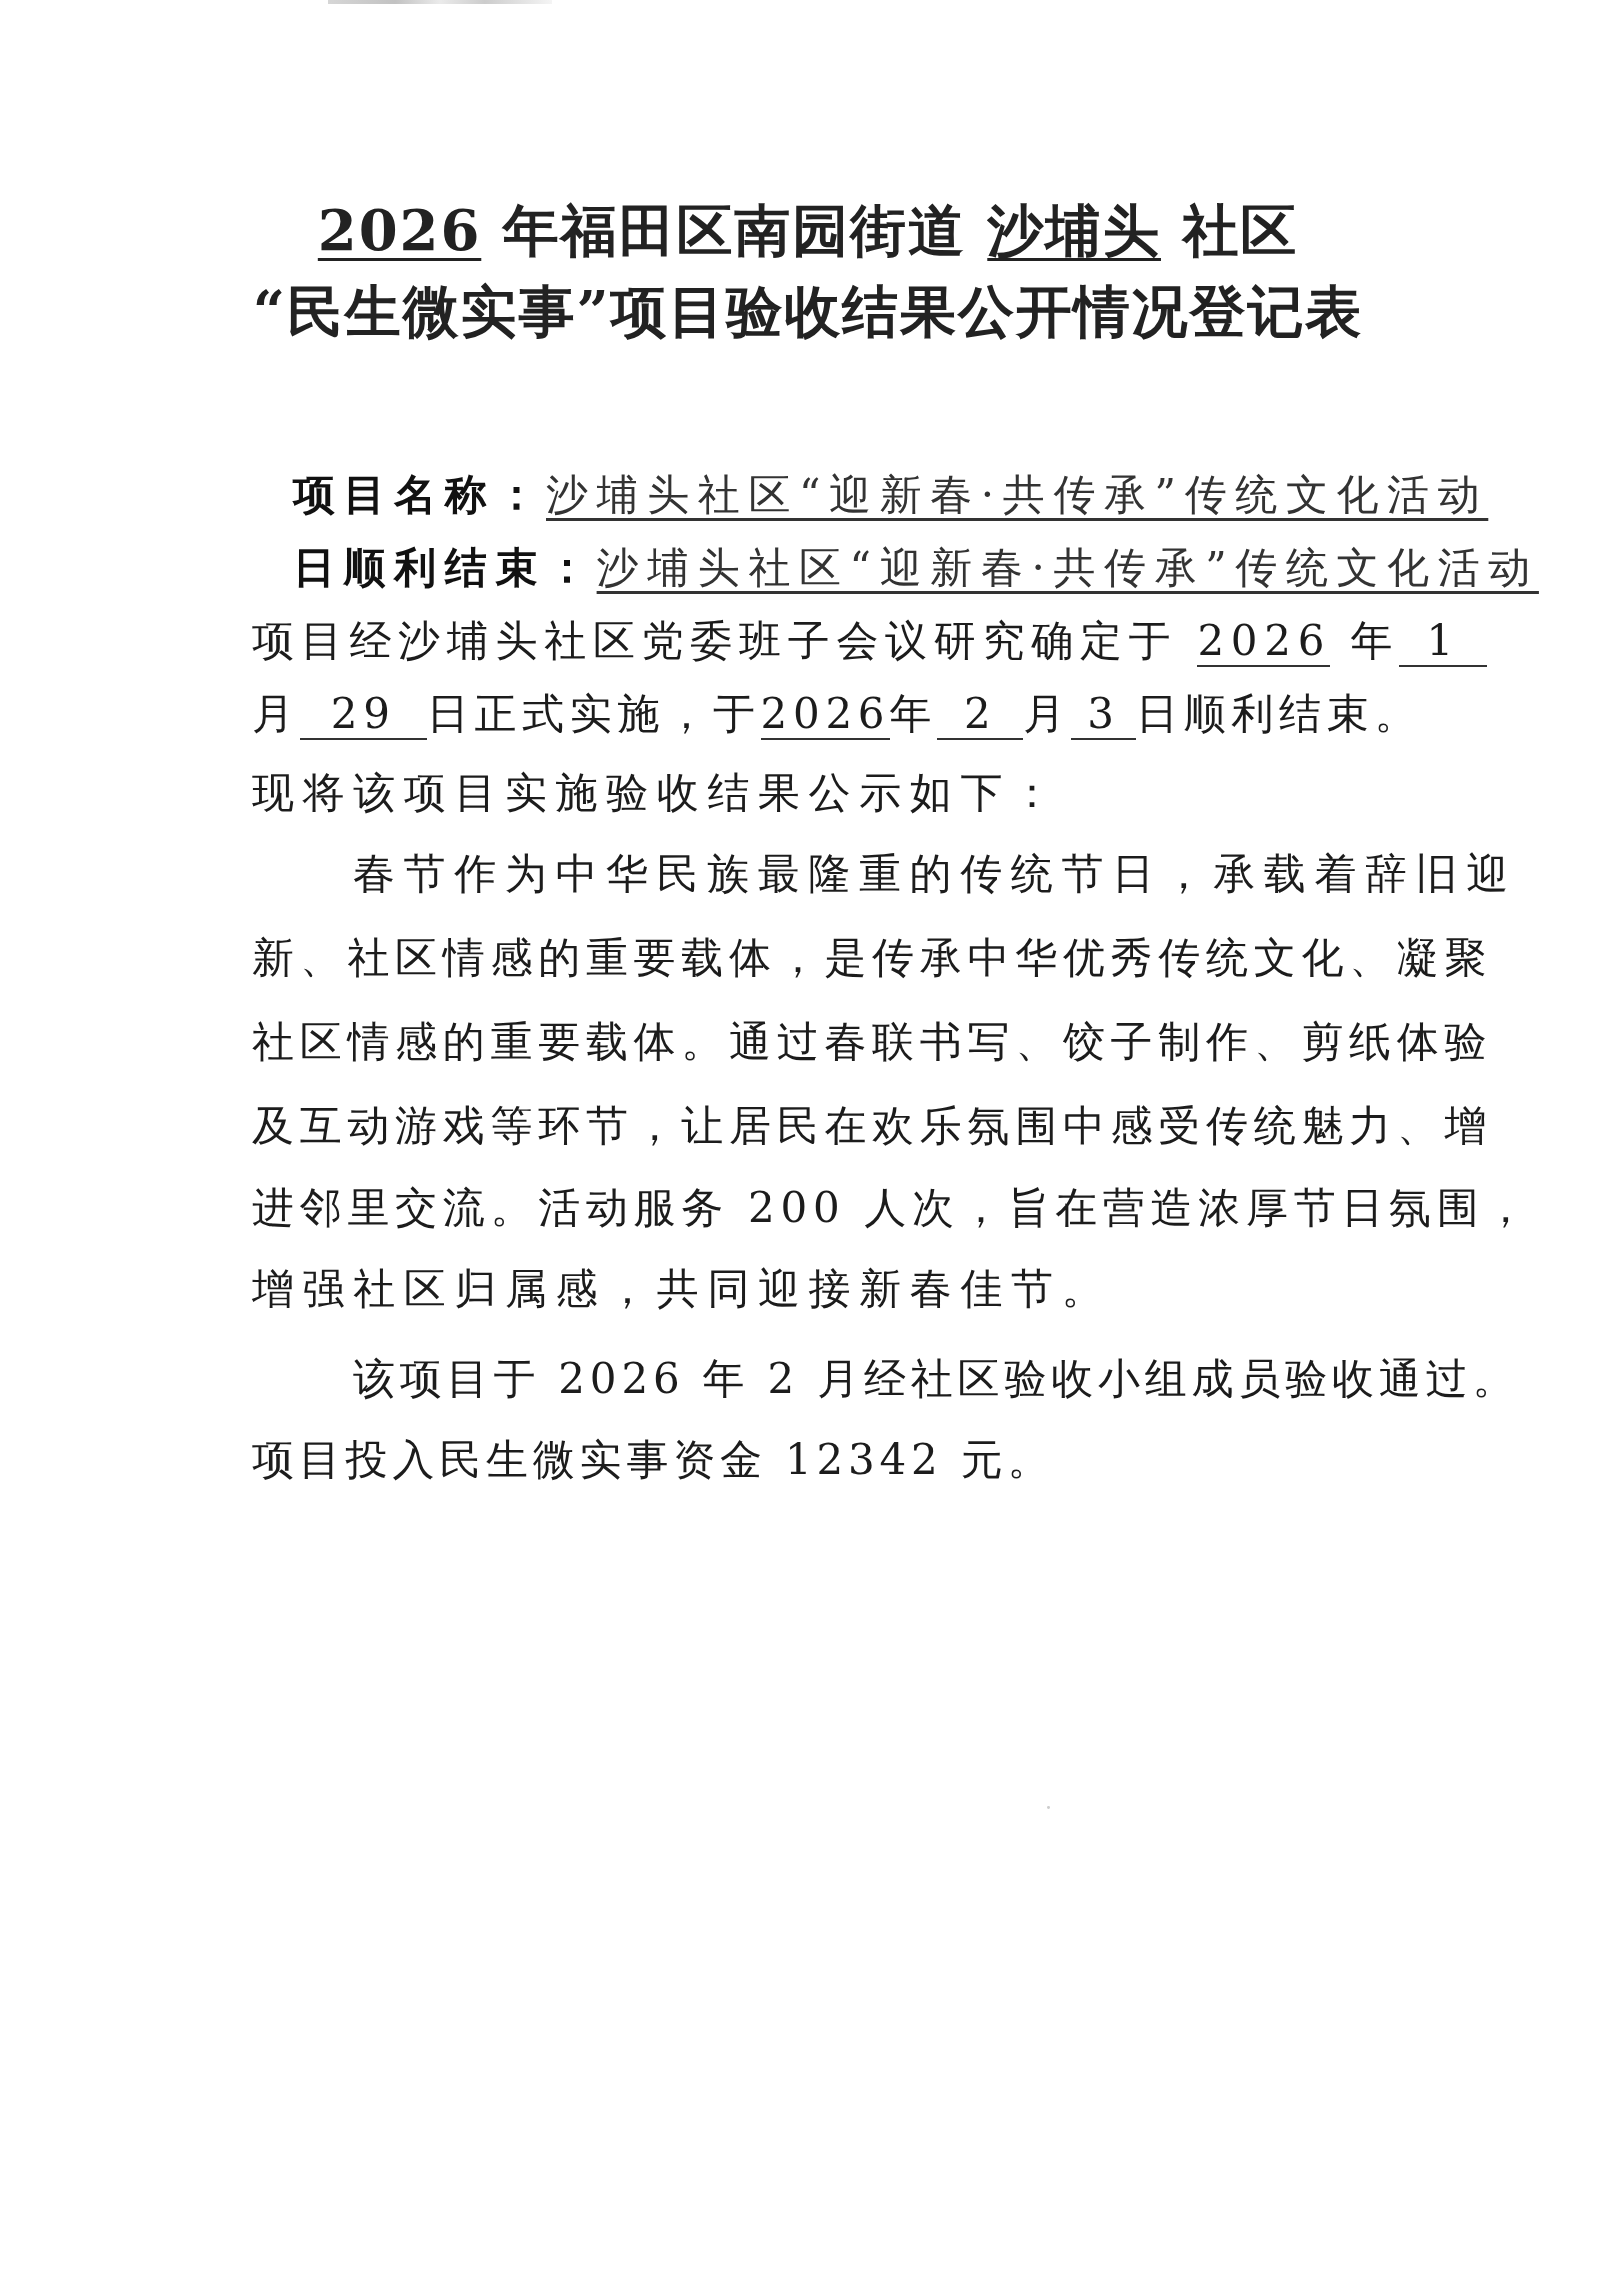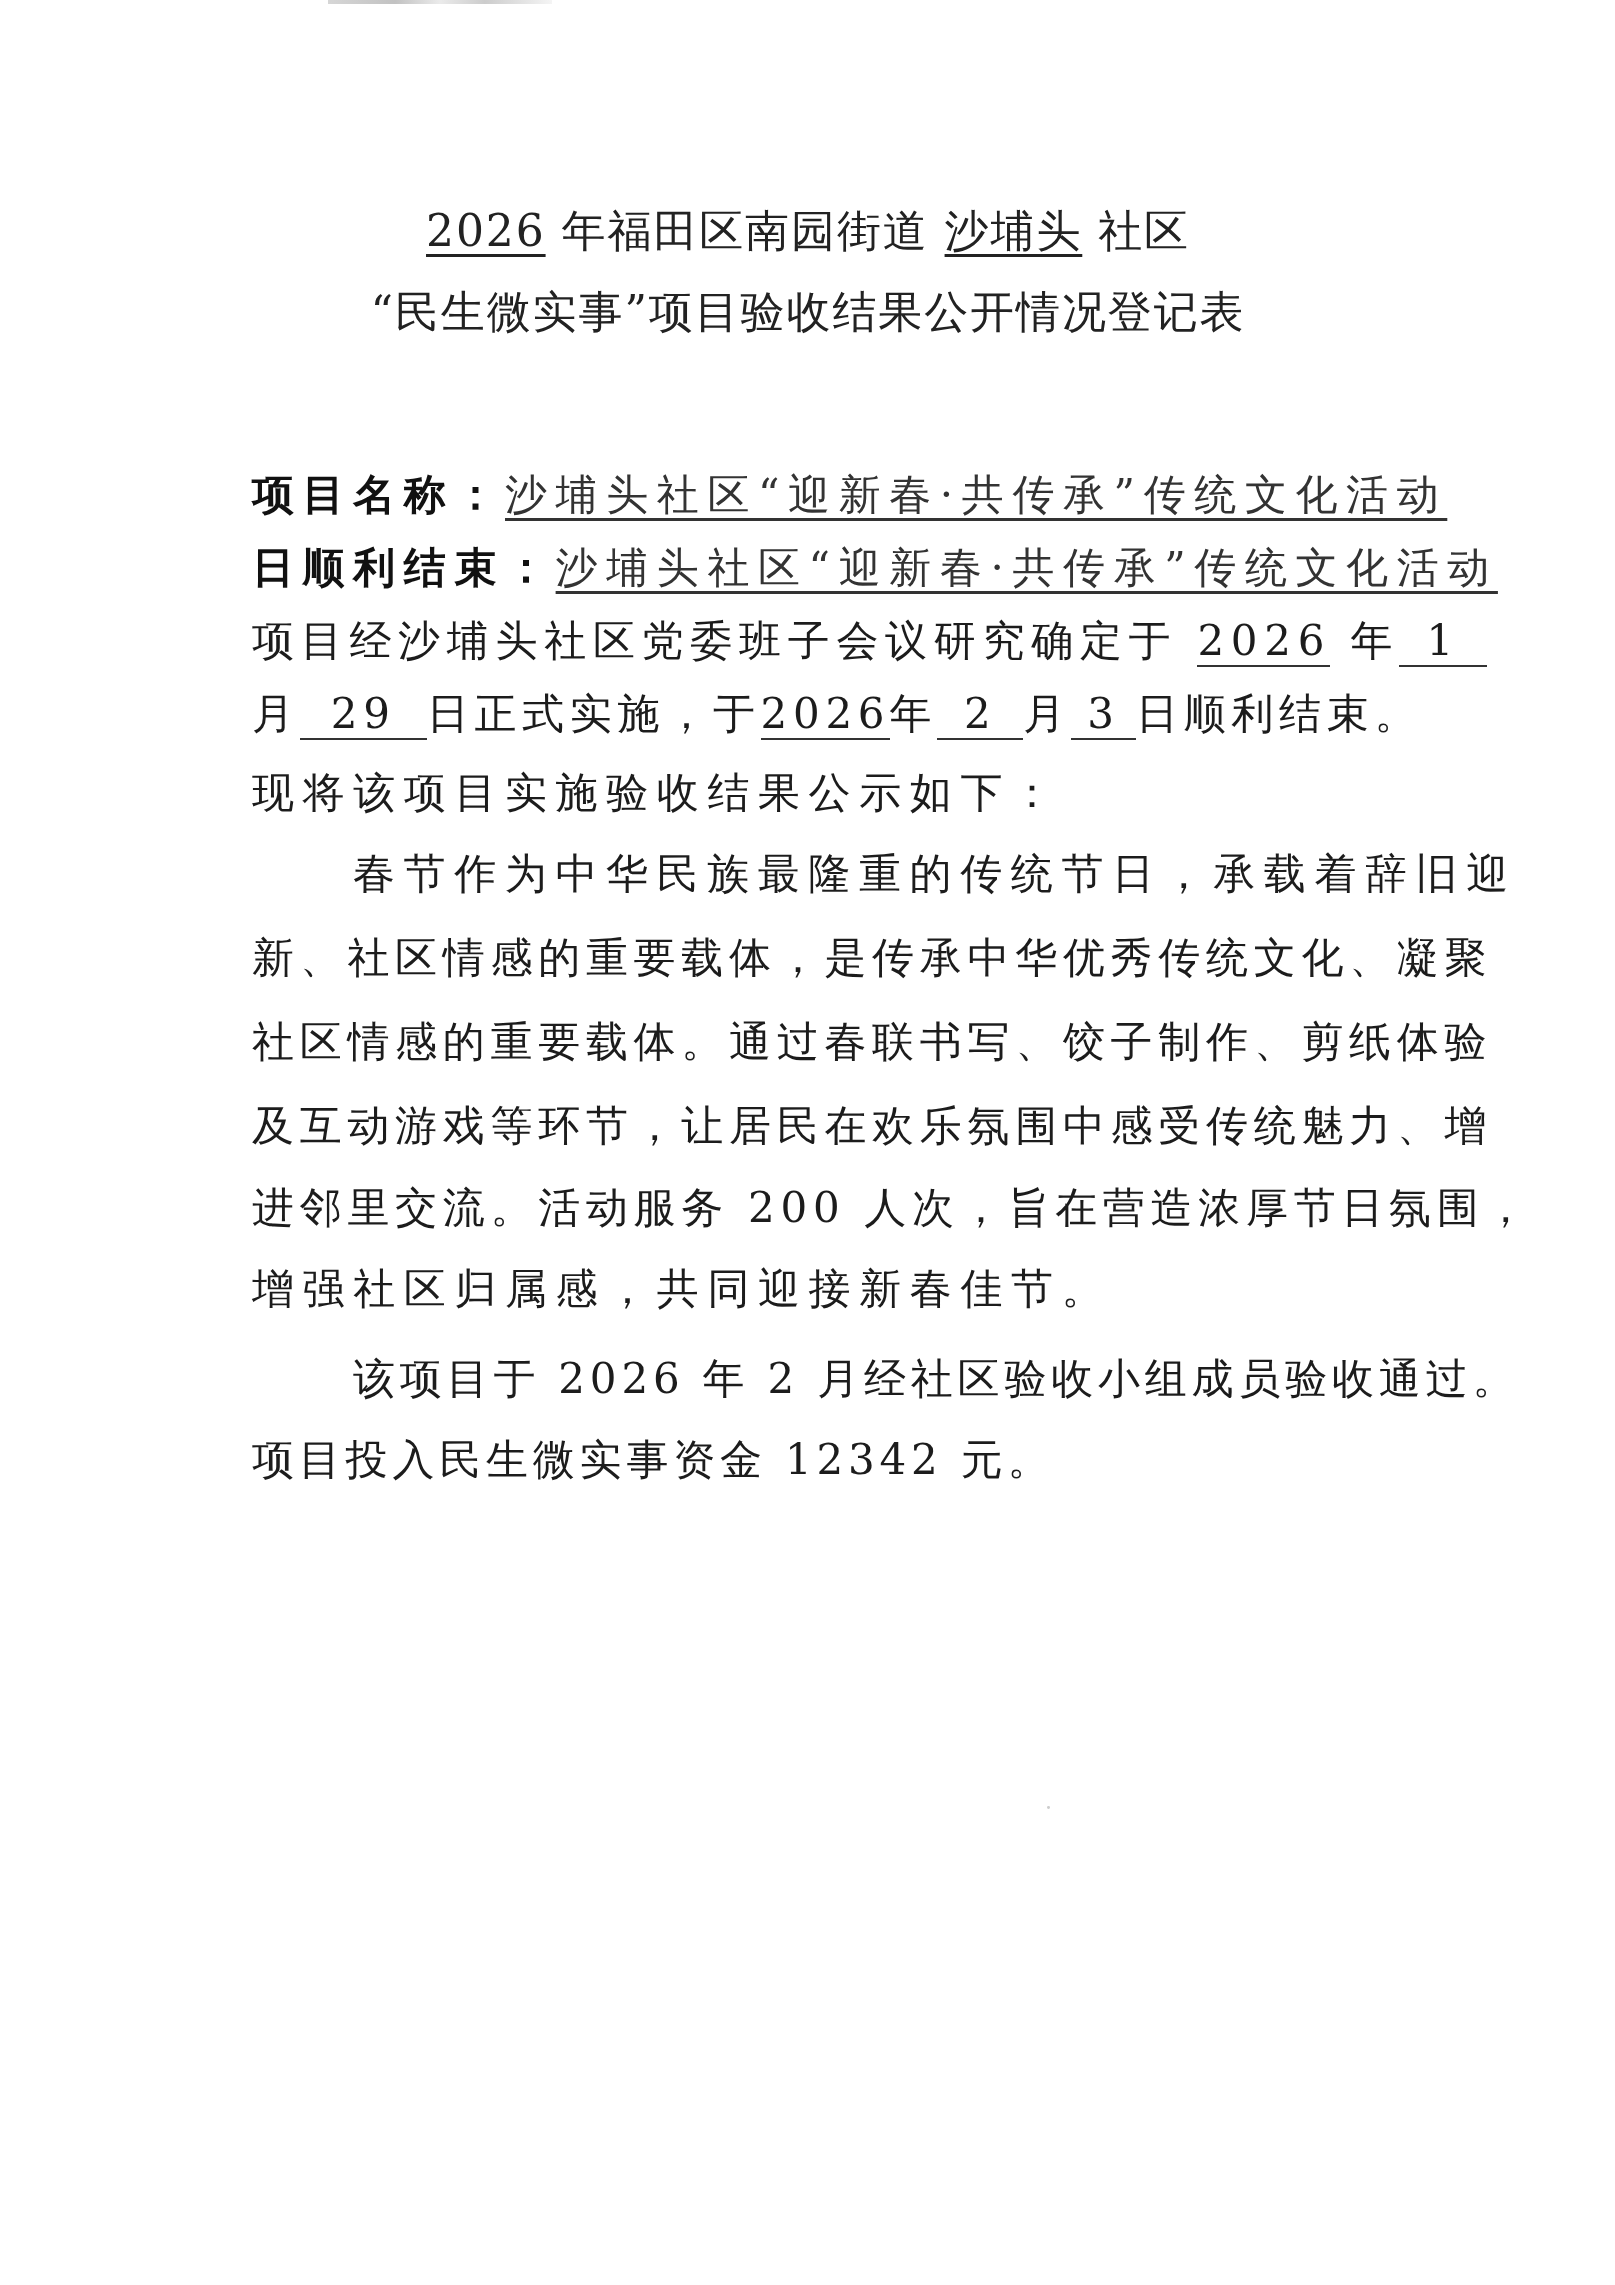--- a/index.html
+++ b/index.html
@@ -1,27 +1,27 @@
 <!DOCTYPE html>
 <html style="font-size:15px"><head>
 <meta charset="utf-8">
 <style>
   html, body { margin:0; padding:0; background:#ffffff; }
   body { width:1616px; height:2286px; position:relative; overflow:hidden;
          font-family:"DejaVu Serif","Liberation Serif",serif; color:#1a1a1a; }
   .scanmark { position:absolute; left:328px; top:0px; width:224px; height:3.8px;
               background:linear-gradient(90deg,#bbb,#999 30%,#ddd 50%,#aaa 70%,#eee); opacity:.6; }
-  .title { position:absolute; left:0; width:1616px; text-align:center; font-weight:normal;
-           font-size:44px; line-height:57px; letter-spacing:1.9px; color:#222; }
+  .title { position:absolute; left:0; width:1616px; text-align:center; font-weight:bold;
+           font-size:56px; line-height:57px; letter-spacing:1.9px; color:#222; }
   .t1 { top:202px; }
   .t2 { top:283px; }
   .u { text-decoration:underline; text-decoration-thickness:2.9px; text-underline-offset:7.6px; }
   .line { position:absolute; left:252px; width:1132px; font-size:42px; line-height:57px;
           white-space:nowrap; letter-spacing:8.6px; color:#1c1c1c; }
-  .label { font-weight:bold; color:#111; }
+  .label { font-weight:bold; color:#111;margin-left:41px; }
   .ul { text-decoration:underline; text-decoration-thickness:2.9px; text-underline-offset:8.6px; color:#333; }
   .blank { display:inline-block; text-align:center; border-bottom:2.9px solid #333; line-height:48px; }
   .indent { padding-left:101px; }
   .dot { position:absolute; left:1047px; top:1806px; width:2.9px; height:2.9px; background:#ccc; border-radius:50%; }
 </style>
 </head>
 <body>
 
 <div class="scanmark"></div>
 

